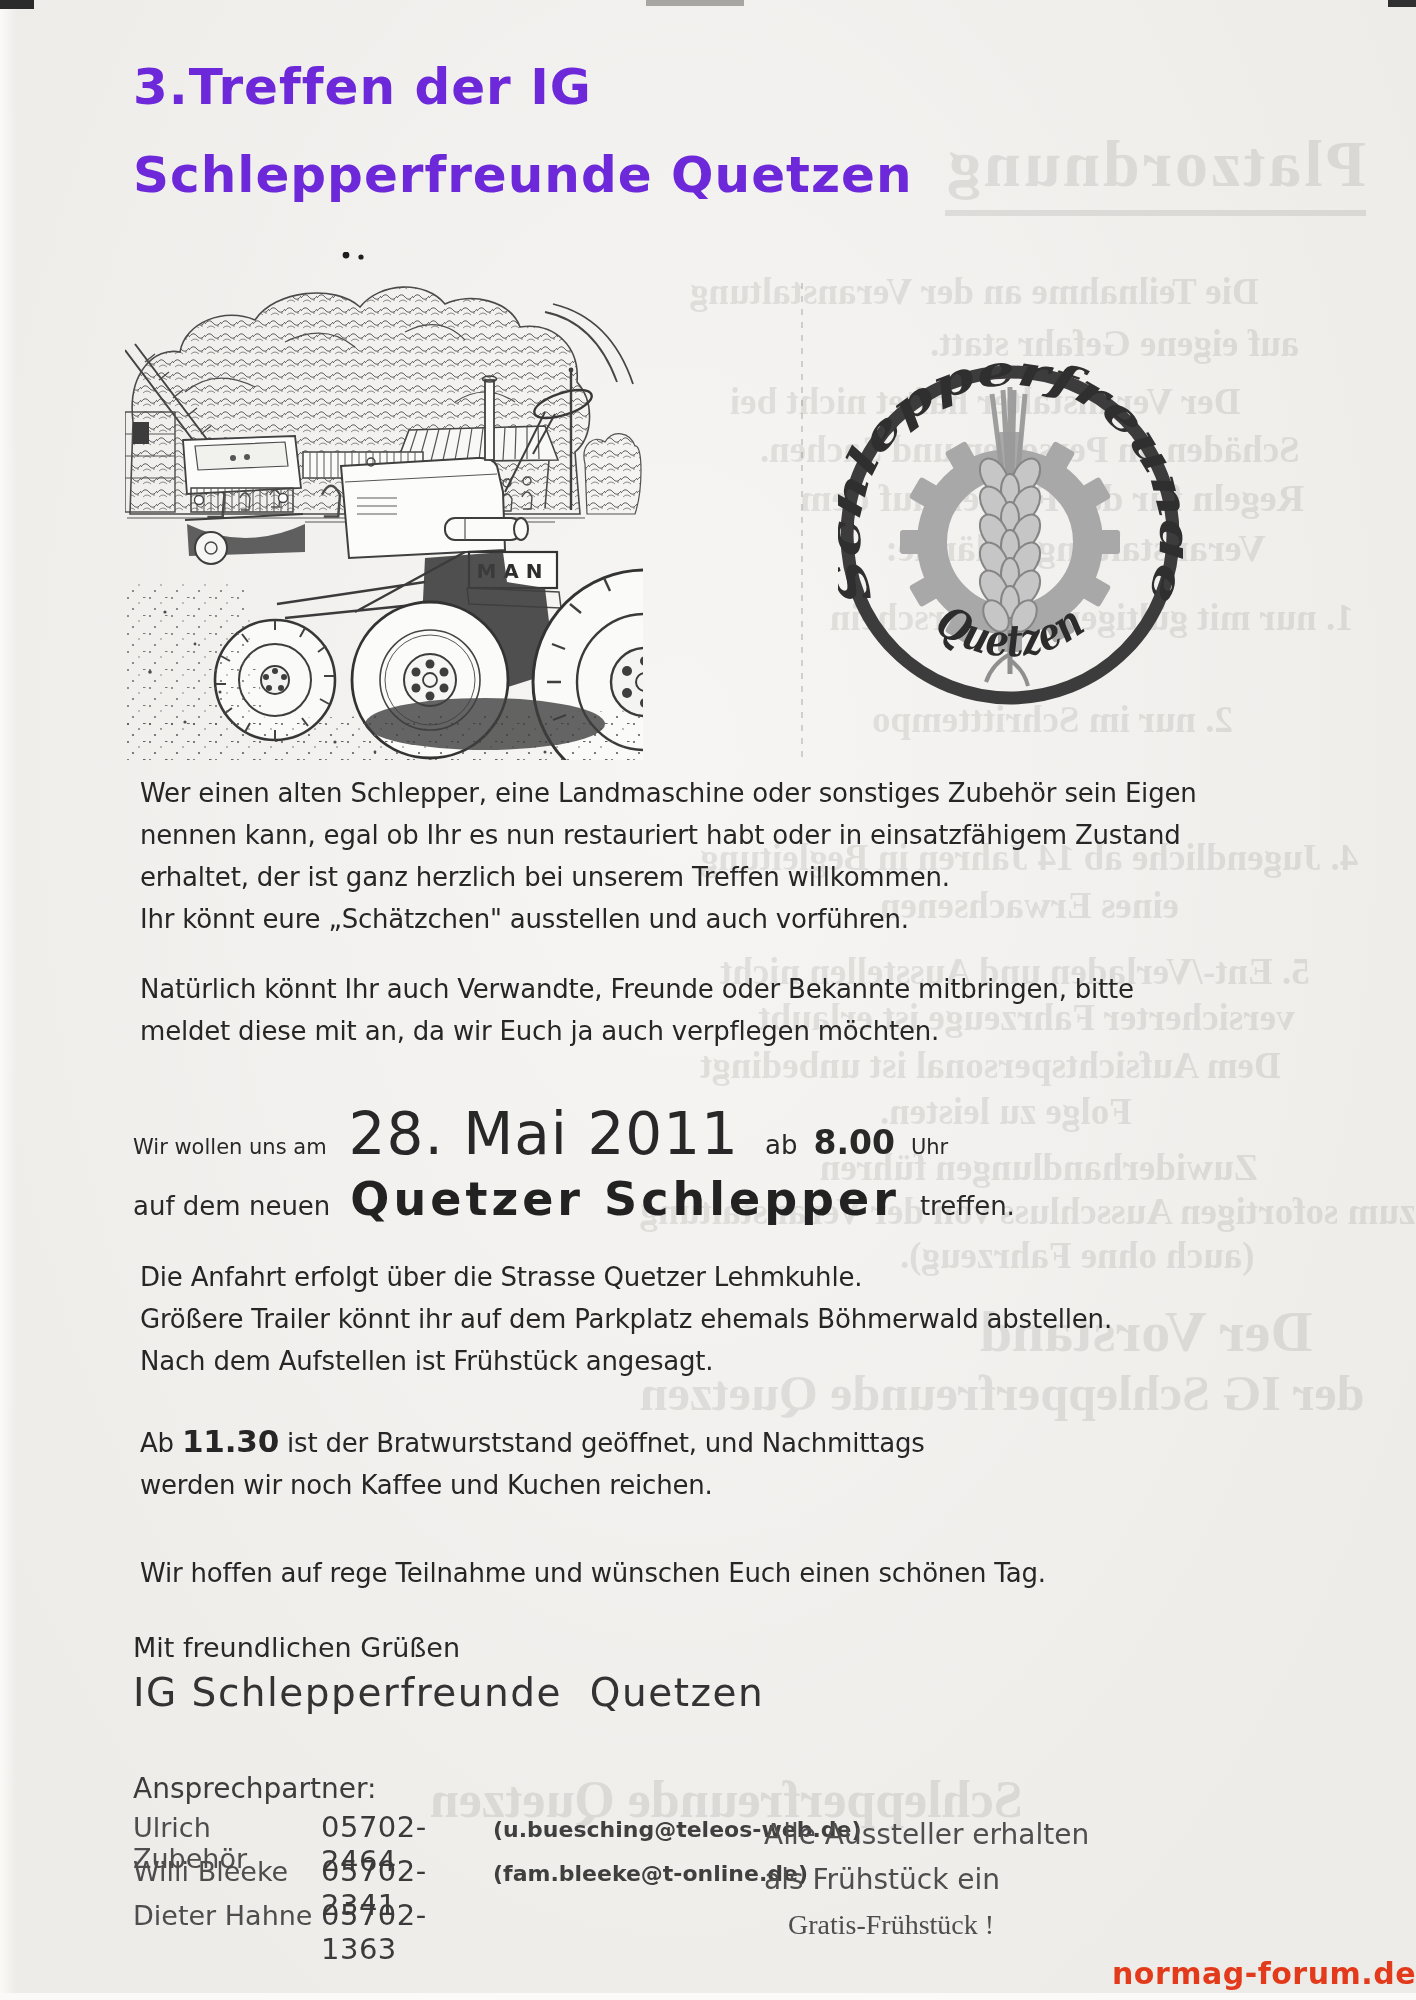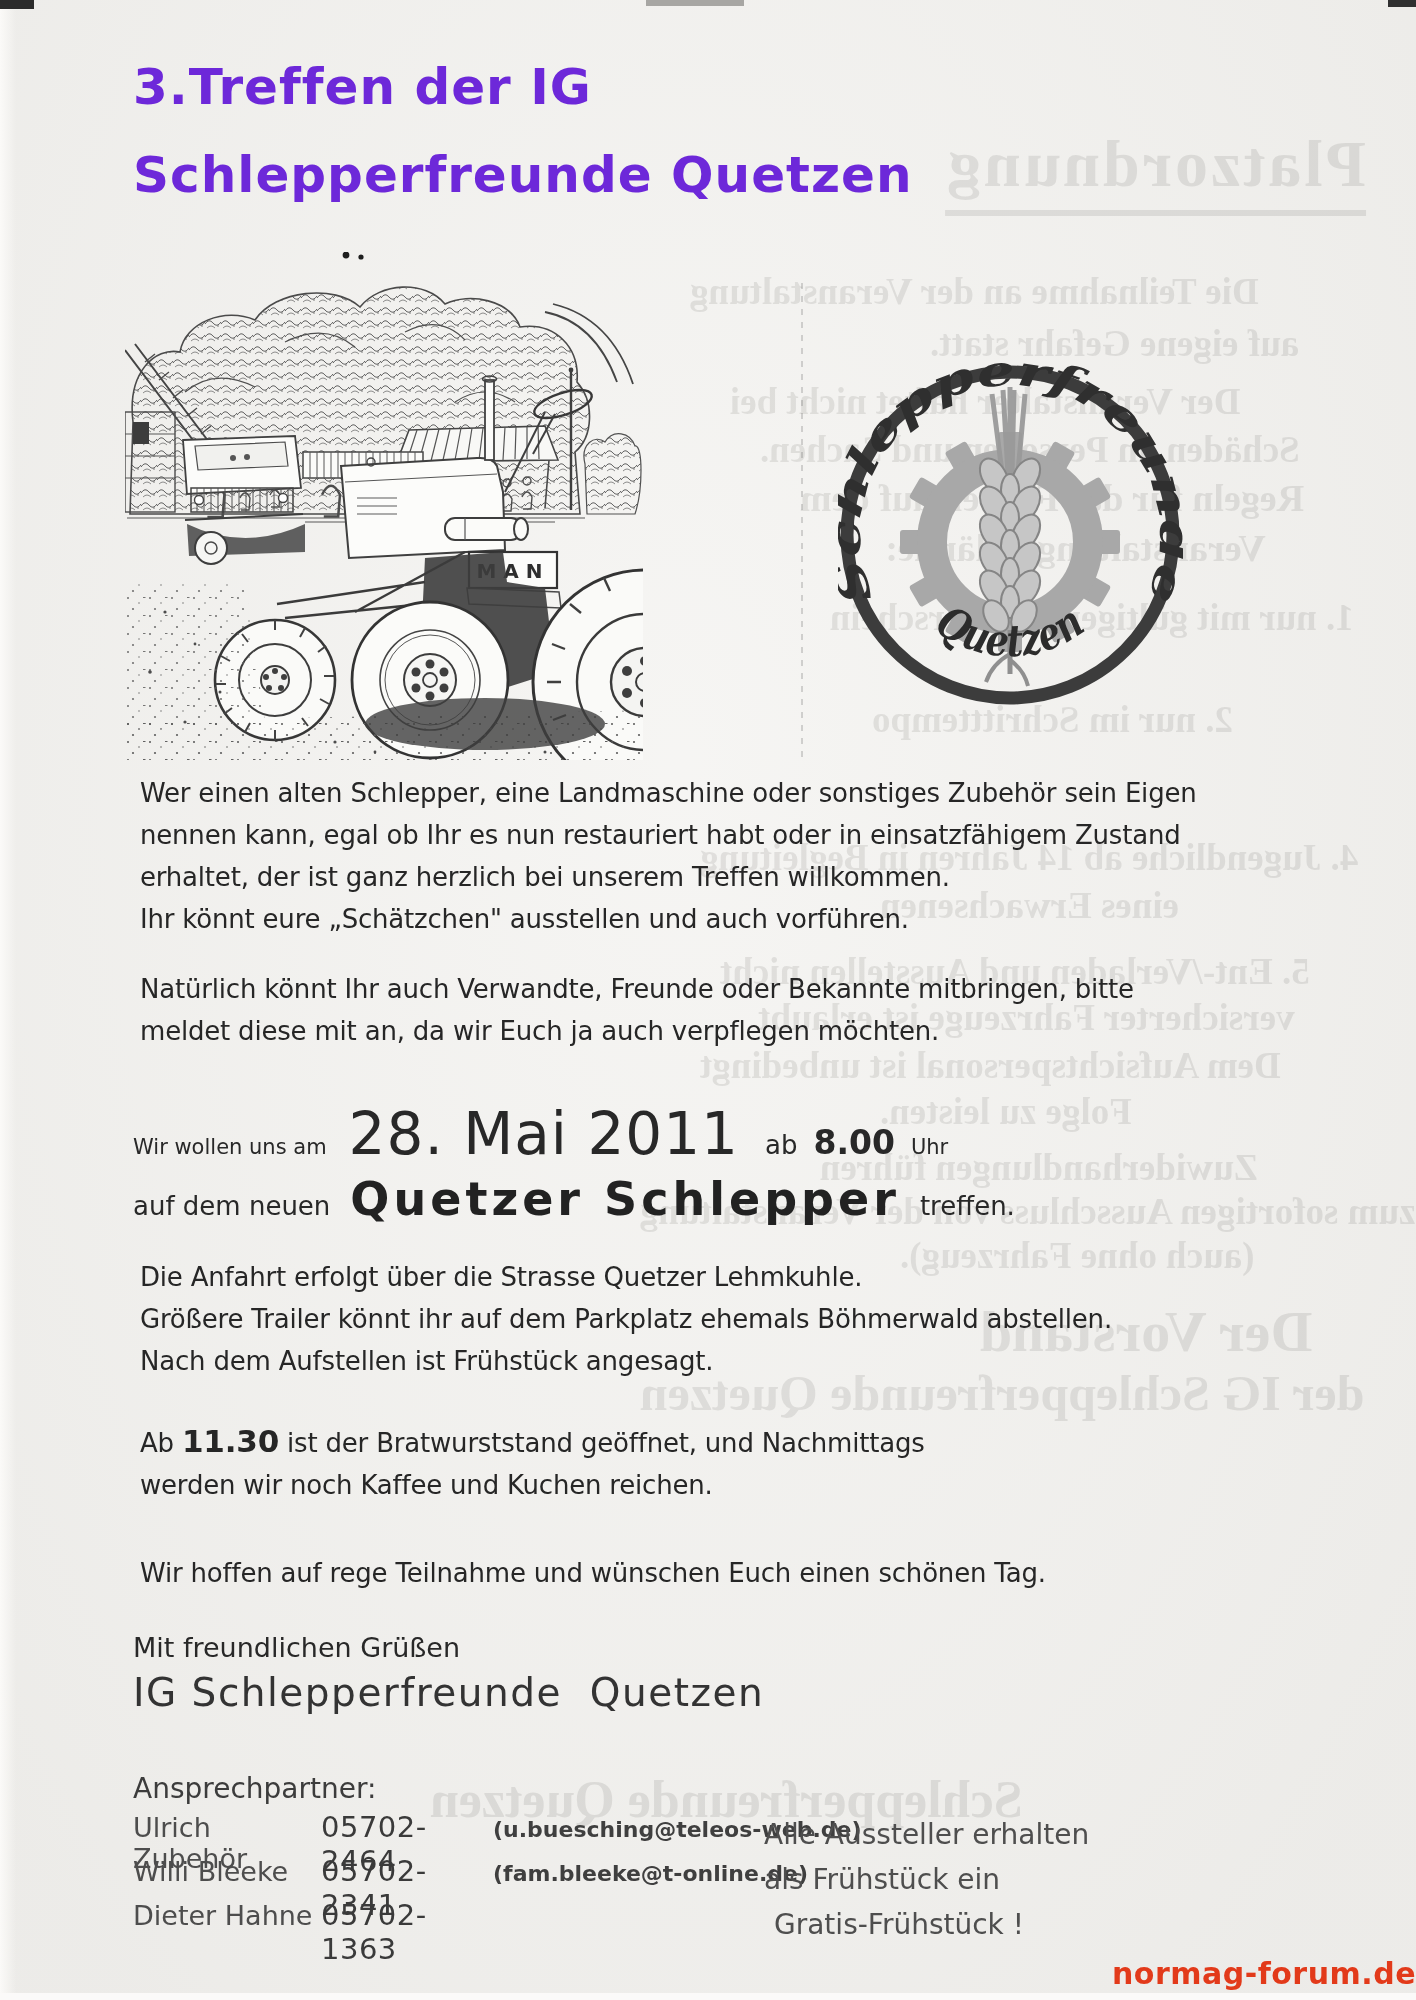--- a/index.html
+++ b/index.html
@@ -29,21 +29,21 @@
   .closing1{left:133px;top:1632px;font-size:27px;}
   .closing2{left:133px;top:1670px;font-size:39px;letter-spacing:1.5px;color:#333;white-space:pre;}
   
   .c-head{left:133px;top:1772px;font-size:28px;color:#3c3c3c;}
   .c-rows{left:133px;top:1810px;}
   .c-row{display:flex;align-items:baseline;height:44px;}
   .c-name{width:188px;font-size:27px;color:#4d4d4d;}
   .c-phone{width:172px;font-size:29px;color:#3a3a3a;letter-spacing:0.5px;}
   .c-email{font-size:22px;font-weight:bold;color:#3f3f3f;}
   .note{left:764px;top:1812px;font-size:28px;line-height:45px;color:#4e4e4e;}
-  .note div:nth-child(3){margin-left:10px;}
+  .note div:nth-child(3){margin-left:24px;font-family:Liberation Serif, serif;}
   
   .watermark{left:0;right:0;top:1956px;text-align:right;font-size:30px;font-weight:bold;
              color:#e23a1a;letter-spacing:0.5px;}
   
   .bleed{position:absolute;inset:0;opacity:0.10;color:#2e2c28;
          font-family:"Liberation Serif",serif;font-weight:bold;pointer-events:none;}
   .bt{position:absolute;transform:scaleX(-1);white-space:nowrap;font-size:37px;}
   
   .crease{left:801px;top:283px;width:2px;height:478px;
           background:repeating-linear-gradient(180deg, rgba(110,110,110,.28) 0 6px, transparent 6px 13px);}

